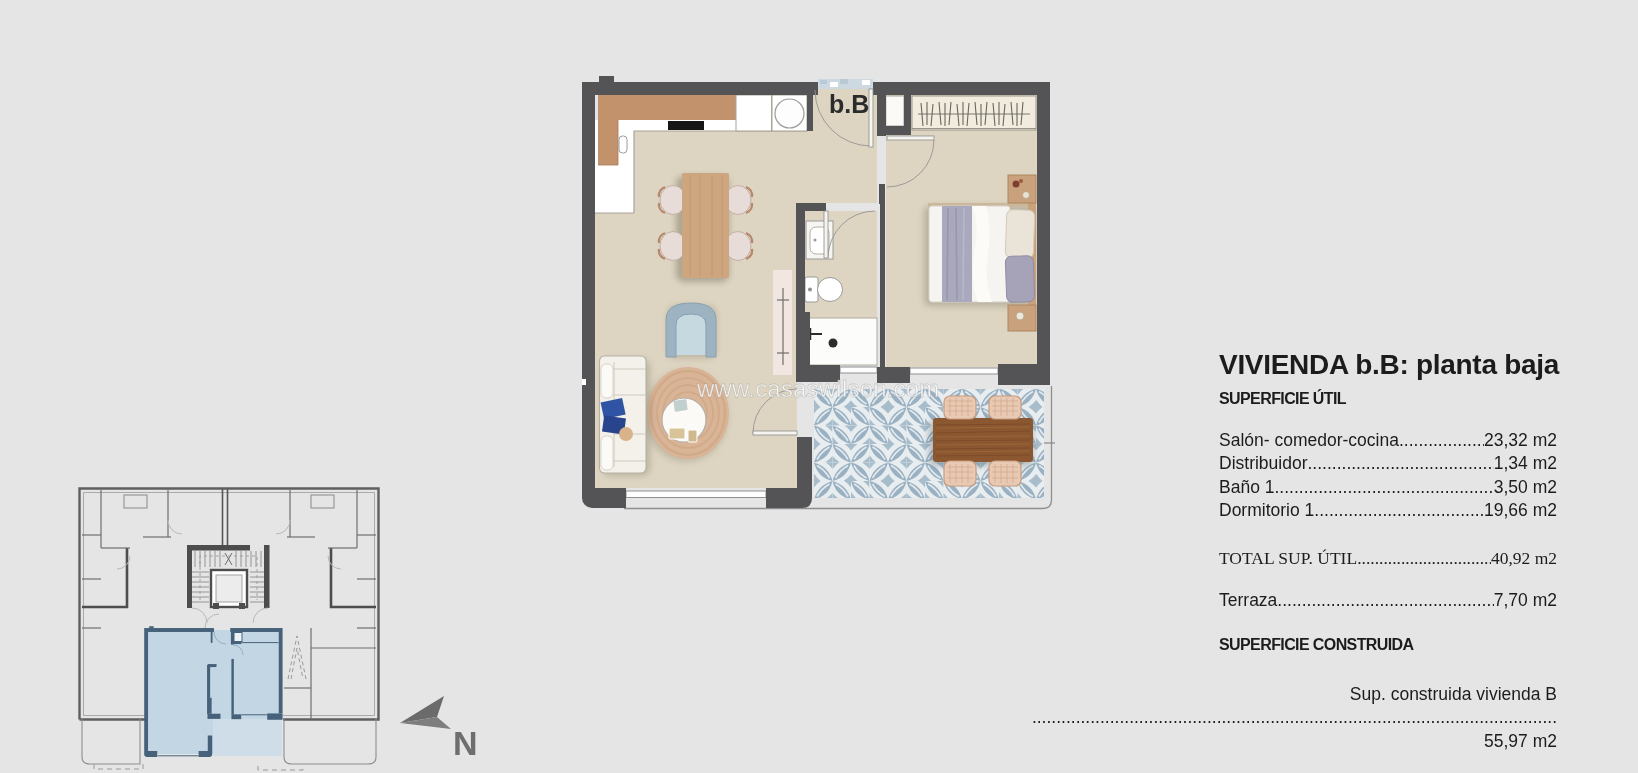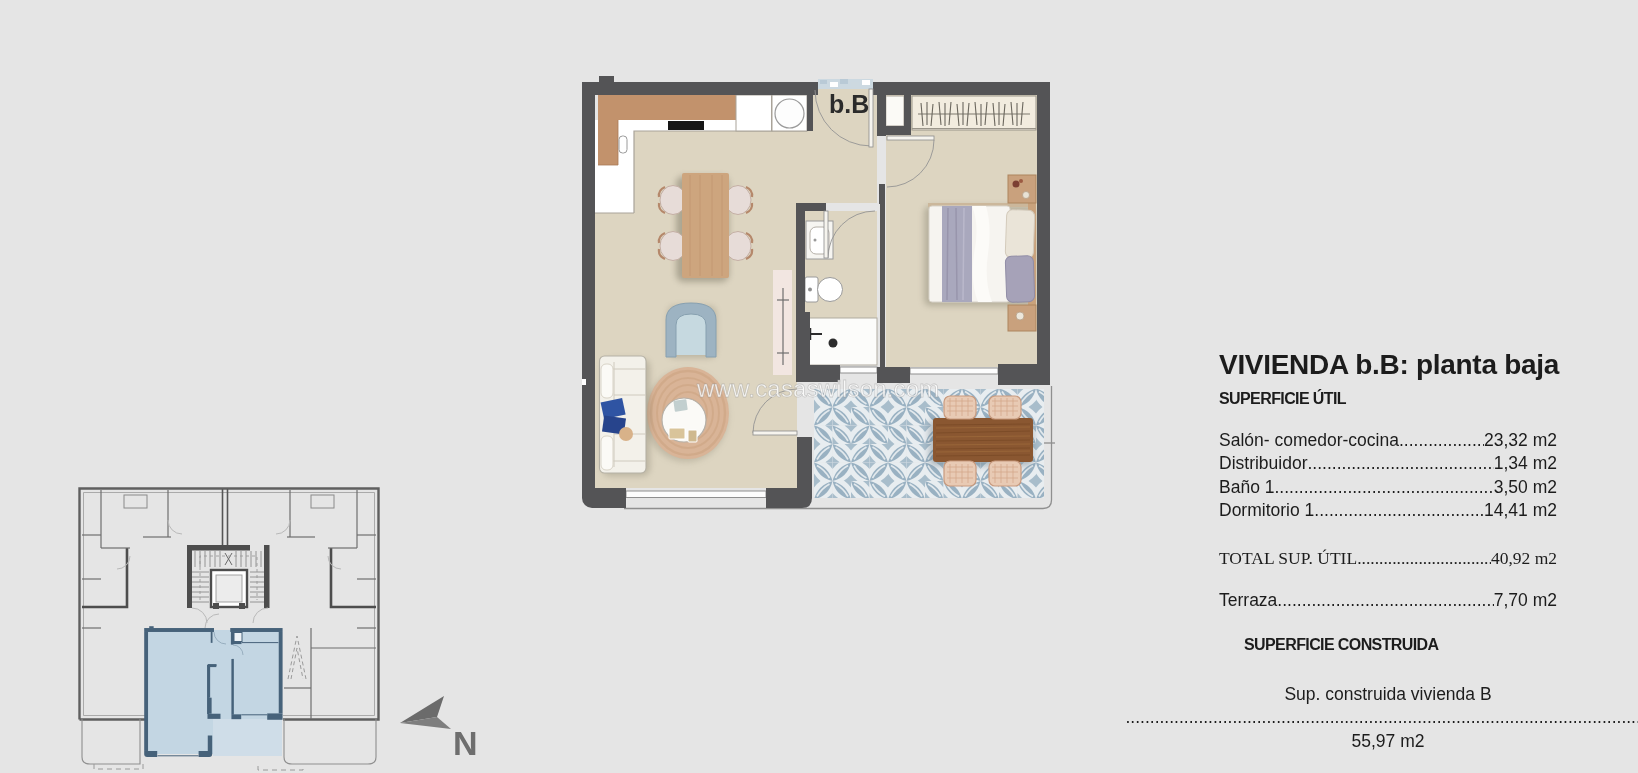--- a/index.html
+++ b/index.html
@@ -3,21 +3,21 @@
 <meta charset="utf-8">
 <style>
   html,body{margin:0;padding:0;}
   #page{position:relative;width:1638px;height:773px;background:#e5e5e5;overflow:hidden;
         font-family:"Liberation Sans",sans-serif;}
   #plan{position:absolute;left:0;top:0;}
   #textblock{position:absolute;left:1219px;top:0;width:338px;height:773px;color:#1c1c1c;}
   #textblock>div{position:absolute;left:0;width:338px;}
   #textblock .title{font-size:28px;font-weight:bold;letter-spacing:-0.3px;white-space:nowrap;line-height:1;}
   #textblock .sub{font-size:16px;font-weight:bold;letter-spacing:-0.6px;line-height:1;}
-  .row{display:flex;align-items:center;font-size:17.5px;line-height:23.3px;white-space:nowrap;}
+  .row{display:flex;align-items:flex-end;font-size:17.5px;line-height:23.3px;white-space:nowrap;}
   .row .dots{flex:1;overflow:hidden;letter-spacing:0px;}
   .row .dots::after{content:"............................................................................................................";}
 </style>
 </head>
 <body>
 <div id="page">
 <svg id="plan" width="1638" height="773" viewBox="0 0 1638 773">
 <defs>
 
   <g id="tc">
@@ -523,37 +523,37 @@
           <span>1,34 m2</span>
         </div>
     <div class="row">
           <span>Baño 1</span>
           <span class="dots"></span>
           <span>3,50 m2</span>
         </div>
     <div class="row">
           <span>Dormitorio 1</span>
           <span class="dots"></span>
-          <span>14,41 m2</span>
+          <span>19,66 m2</span>
         </div>
   </div>
 
   <div class="row" style="top:547px;font-family:Liberation Serif, serif;">
         <span>TOTAL SUP. ÚTIL</span>
         <span class="dots"></span>
         <span>40,92 m2</span>
       </div>
 
   <div class="row" style="top:589px;">
         <span>Terraza</span>
         <span class="dots"></span>
         <span>7,70 m2</span>
       </div>
 
-  <div class="sub" style="top:637px;margin-left:25px;">SUPERFICIE CONSTRUIDA</div>
+  <div class="sub" style="top:637px;">SUPERFICIE CONSTRUIDA</div>
 
   <div class="row" style="top:683px;flex-direction:column;">
         <span>Sup. construida vivienda B</span>
         <span class="dots"></span>
         <span>55,97 m2</span>
       </div>
 </div>
 </div>
 
 </body></html>

